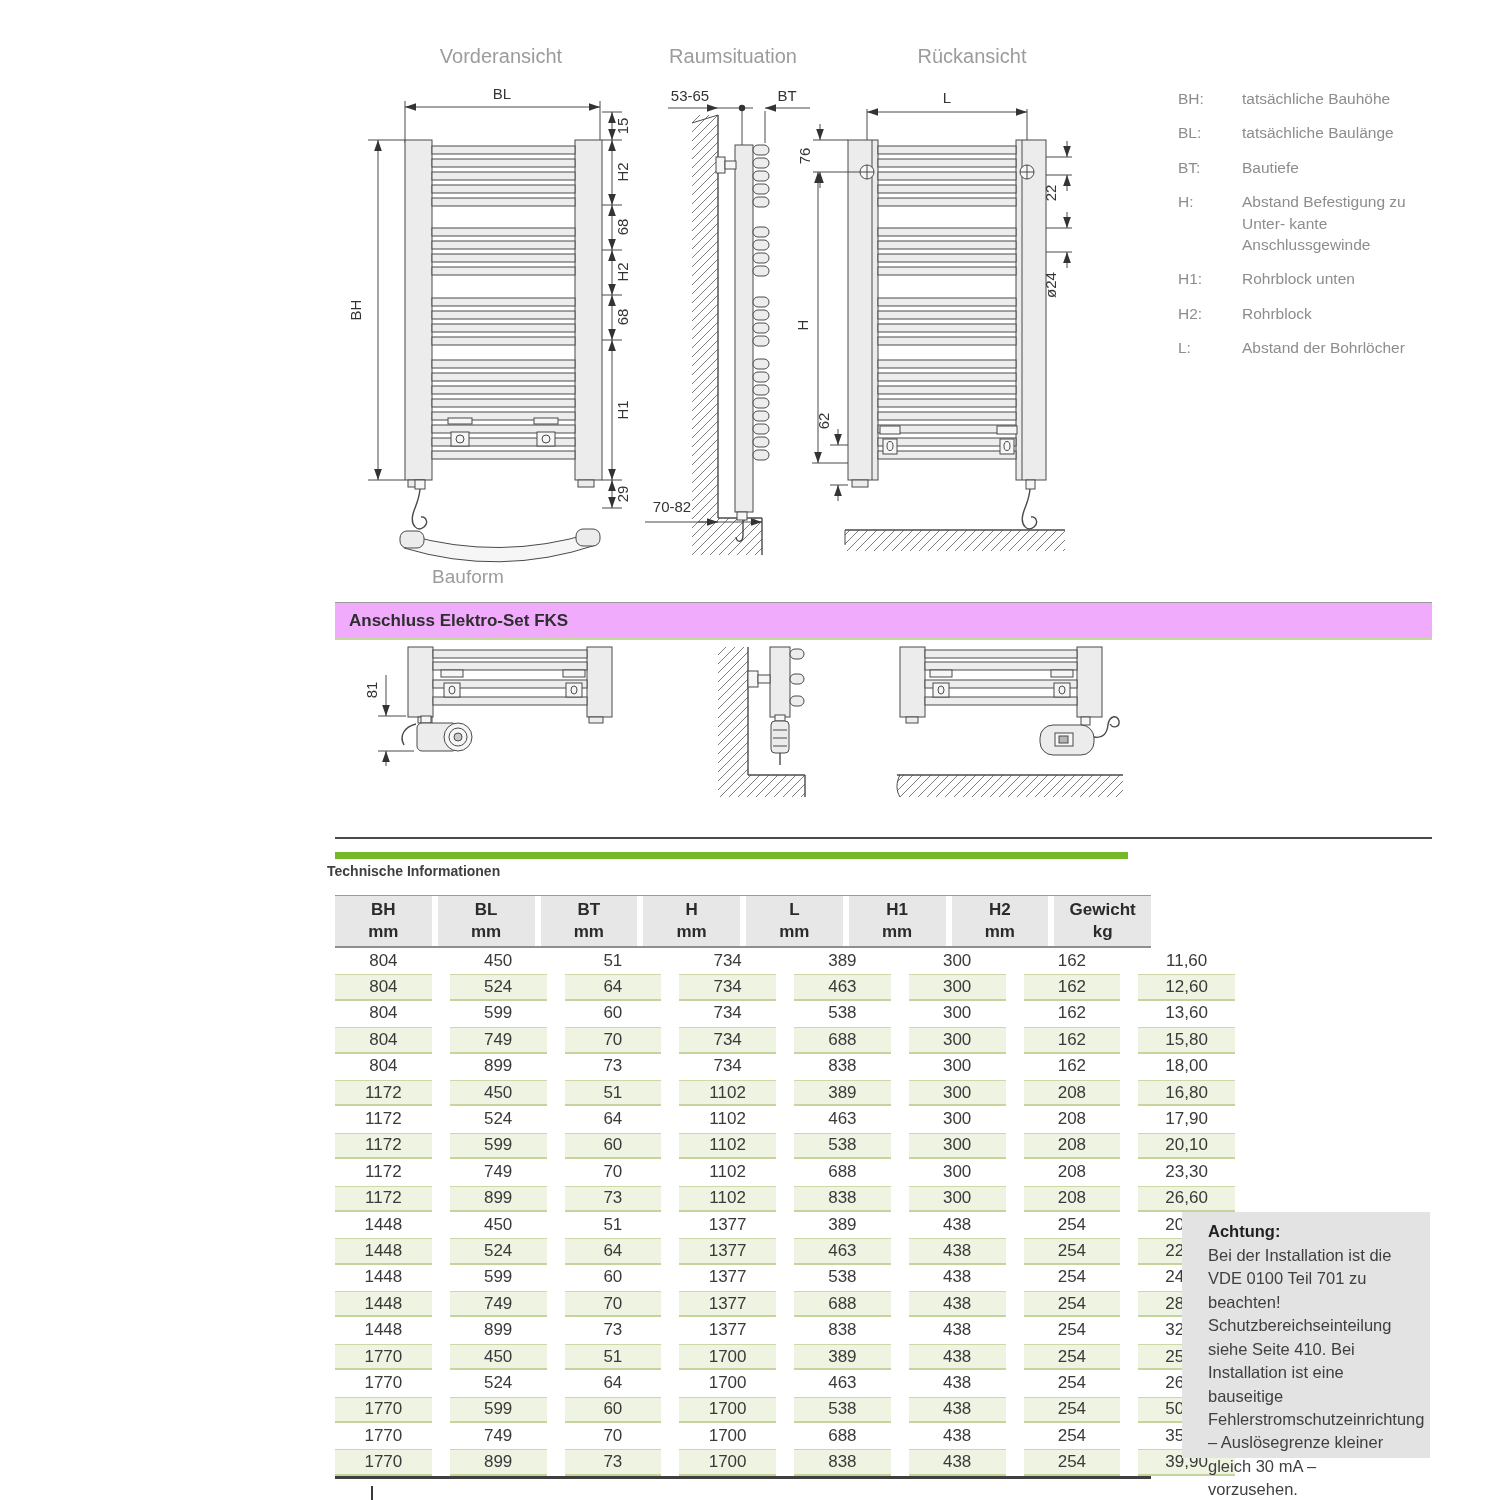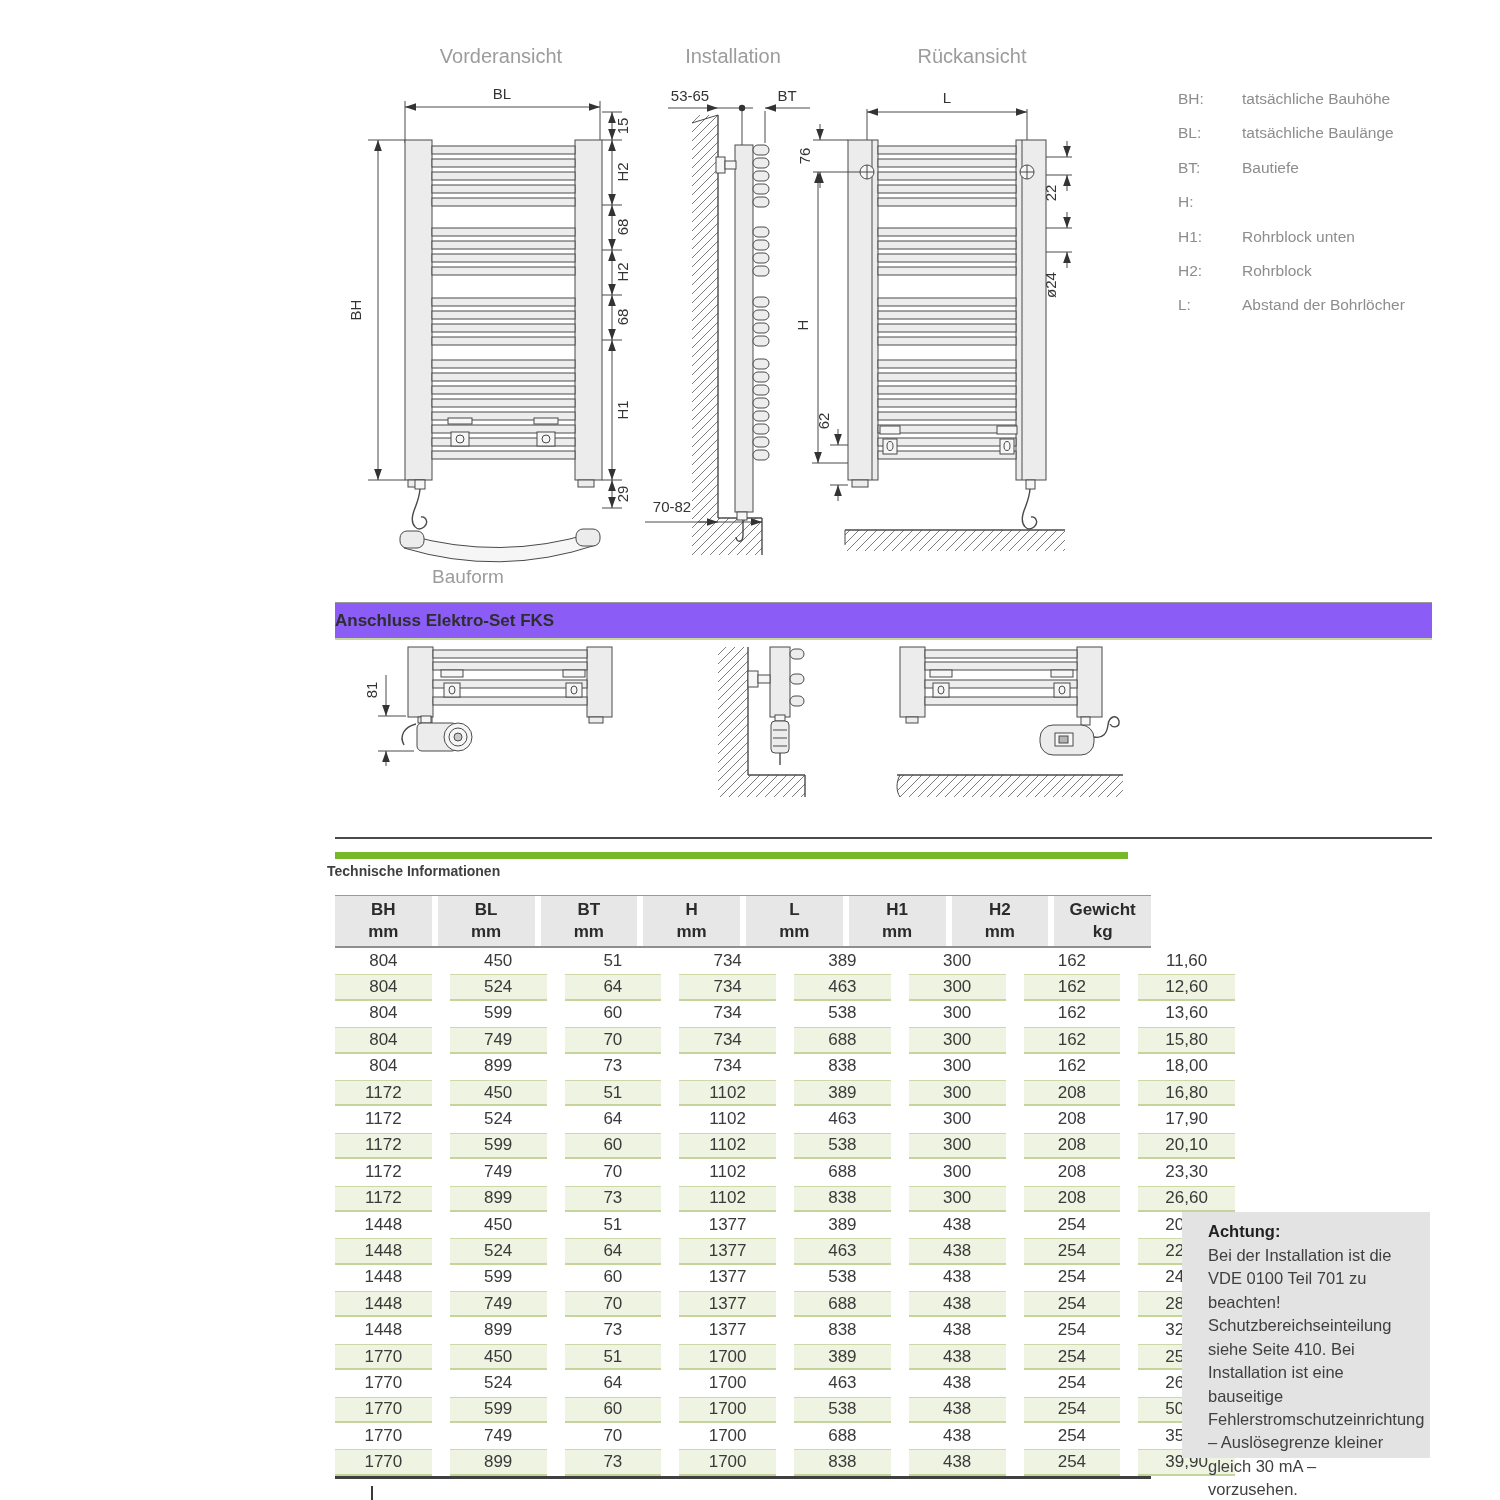--- a/index.html
+++ b/index.html
@@ -12,22 +12,22 @@
   .bauform-label { position:absolute; left:403px; top:566px; width:130px; text-align:center;
                    font-size:19px; color:#9c9c9c; }
 
   .legend { position:absolute; left:1178px; top:88px; width:270px; display:flex;
             flex-direction:column; gap:13px; }
   .legend-row { display:flex; font-size:15.5px; color:#8d8d8d; line-height:1.38; }
   .legend-key { width:64px; flex:0 0 64px; }
   .legend-text { flex:1; }
 
   .band { position:absolute; left:335px; top:602px; width:1097px; height:38px;
-          background:#8b5cf6; border-top:1px solid #9a9a9a; border-bottom:2px solid #c6d79c;
-          display:flex; align-items:center; }
+          background:#f0abfc; border-top:1px solid #9a9a9a; border-bottom:2px solid #c6d79c;
+          display:flex; align-items:center; padding-left:14px; }
   .band-title { font-size:17px; font-weight:bold; color:#2e2e2e; }
 
   .caption { position:absolute; left:339px; top:810px; width:1090px;
              font-size:16.5px; color:#8f8f8f; }
   .rule { position:absolute; left:335px; top:837px; width:1097px; height:2px; background:#4a4a4a; }
   .greenbar { position:absolute; left:335px; top:852px; width:793px; height:7px; }
 
   .table-title { position:absolute; left:327px; top:863px; font-size:14px;
                  font-weight:bold; color:#404040; }
 
@@ -56,21 +56,21 @@
   .fl2  { fill:#f6f6f6; stroke:#4a4a4a; stroke-width:1; }
   .tb   { fill:#ededed; stroke:#4a4a4a; stroke-width:1; }
   .dimtxt { font-family:"Liberation Sans",sans-serif; font-size:15px; fill:#333; }
 </style>
 </head>
 <body>
 
 <div class="page">
 
   <div class="view-title" style="left:396px">Vorderansicht</div>
-  <div class="view-title" style="left:628px">Installation</div>
+  <div class="view-title" style="left:628px">Raumsituation</div>
   <div class="view-title" style="left:867px">Rückansicht</div>
 
   <svg style="left:330px;top:85px" width="340" height="515" viewBox="0 0 340 515">
     <defs>
       <marker id="aF" viewBox="0 0 10 10" refX="10" refY="5" markerWidth="11" markerHeight="11" orient="auto-start-reverse">
         <path d="M0,1.5 L10,5 L0,8.5 z" fill="#333"></path>
       </marker>
     </defs>
 
     <line class="ln" x1="75" y1="16" x2="75" y2="58"></line>
@@ -338,20 +338,21 @@
       <div class="legend-row">
         <span class="legend-key">BL:</span>
         <span class="legend-text">tatsächliche Baulänge</span>
       </div>
       <div class="legend-row">
         <span class="legend-key">BT:</span>
         <span class="legend-text">Bautiefe</span>
       </div>
       <div class="legend-row">
         <span class="legend-key">H:</span>
+        <span class="legend-text">Abstand Befestigung zu Unter- kante Anschlussgewinde</span>
       </div>
       <div class="legend-row">
         <span class="legend-key">H1:</span>
         <span class="legend-text">Rohrblock unten</span>
       </div>
       <div class="legend-row">
         <span class="legend-key">H2:</span>
         <span class="legend-text">Rohrblock</span>
       </div>
       <div class="legend-row">

